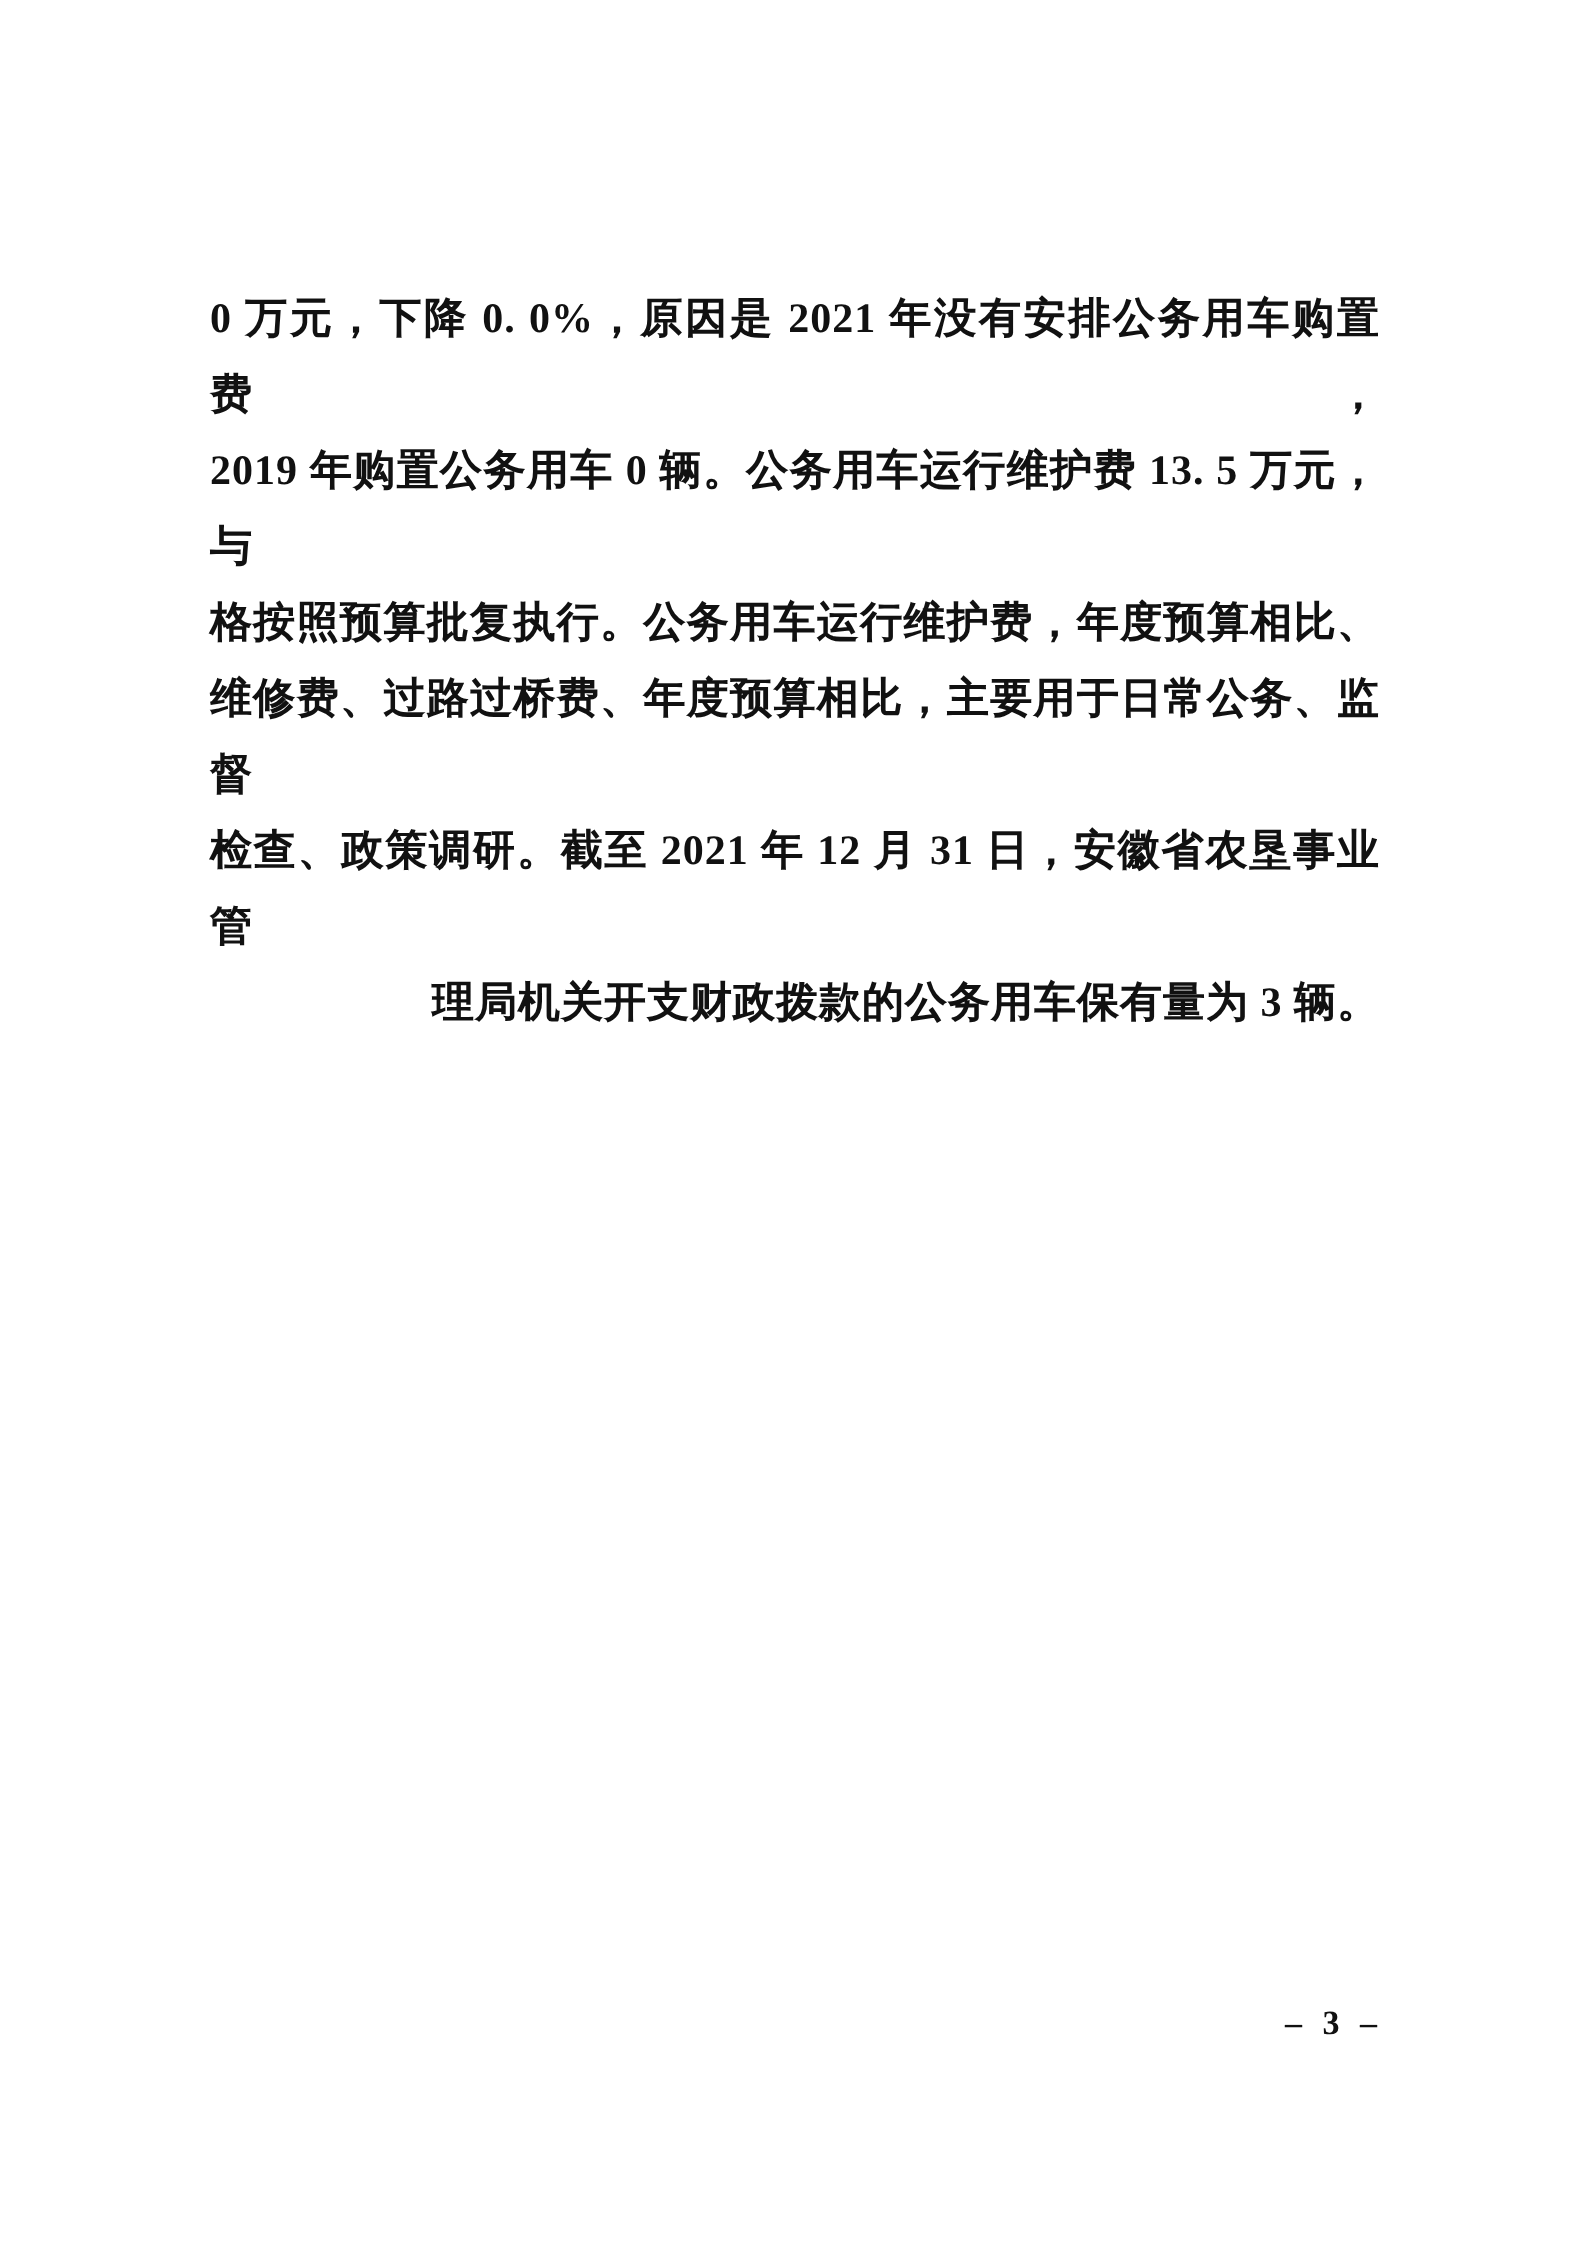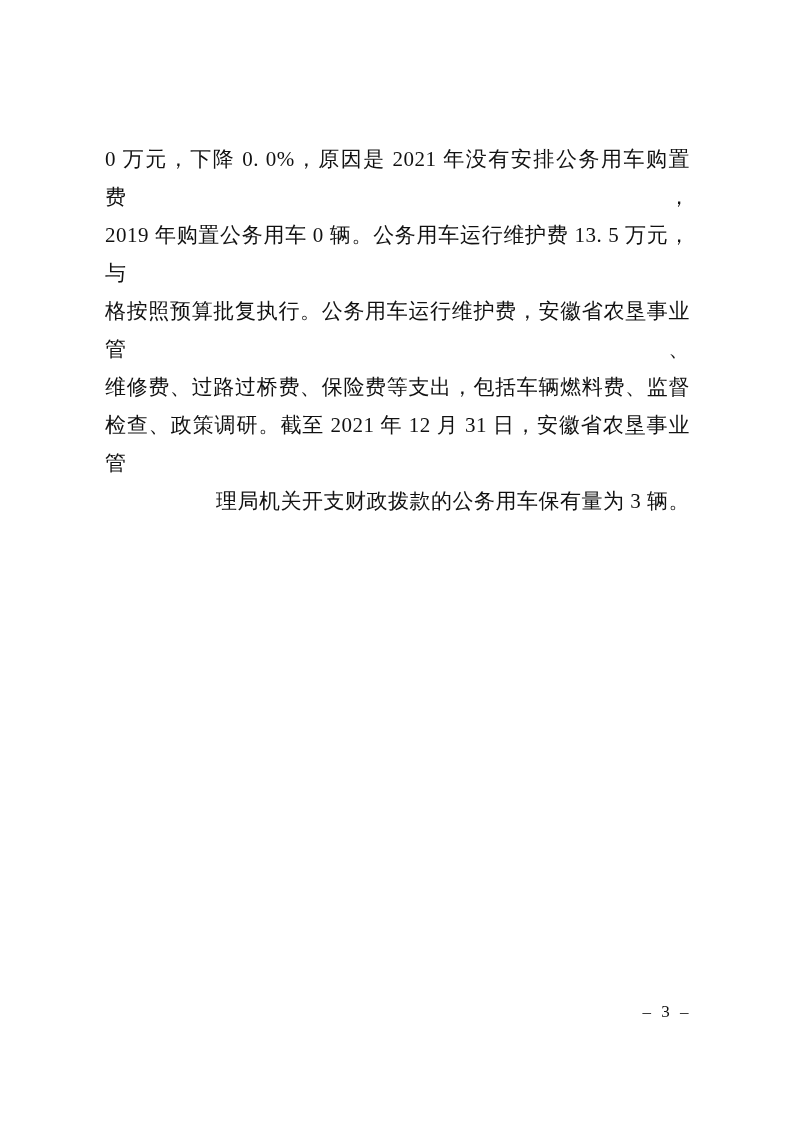--- a/index.html
+++ b/index.html
@@ -8,20 +8,21 @@
     background: #ffffff;
   }
   .page {
     position: relative;
     width: 794px;
     height: 1123px;
     background: #ffffff;
     overflow: hidden;
     font-family: "Liberation Serif", "DejaVu Serif", serif;
     color: #111111;
+    font-weight: bold;
   }
   .text-block {
     position: absolute;
     left: 105px;
     top: 140px;
     width: 585px;
     font-size: 21px;
     line-height: 38px;
     letter-spacing: 0.5px;
   }
@@ -47,21 +48,21 @@
   }
 </style>
 </head>
 <body>
 
 <div class="page">
 
   <div class="text-block">
     <div class="line just">0 万元，下降 0. 0%，原因是 2021 年没有安排公务用车购置费，</div>
     <div class="line just">2019 年购置公务用车 0 辆。公务用车运行维护费 13. 5 万元，与</div>
-    <div class="line just">格按照预算批复执行。公务用车运行维护费，安徽省农垦事业管、</div>
-    <div class="line just">维修费、过路过桥费、保险费等支出，包括车辆燃料费、监督</div>
+    <div class="line just">格按照预算批复执行。公务用车运行维护费，年度预算相比、</div>
+    <div class="line just">维修费、过路过桥费、年度预算相比，主要用于日常公务、监督</div>
     <div class="line just">检查、政策调研。截至 2021 年 12 月 31 日，安徽省农垦事业管</div>
     <div class="line">理局机关开支财政拨款的公务用车保有量为 3 辆。</div>
   </div>
 
   <div class="page-number">– 3 –</div>
 
 </div>
 
 </body></html>

